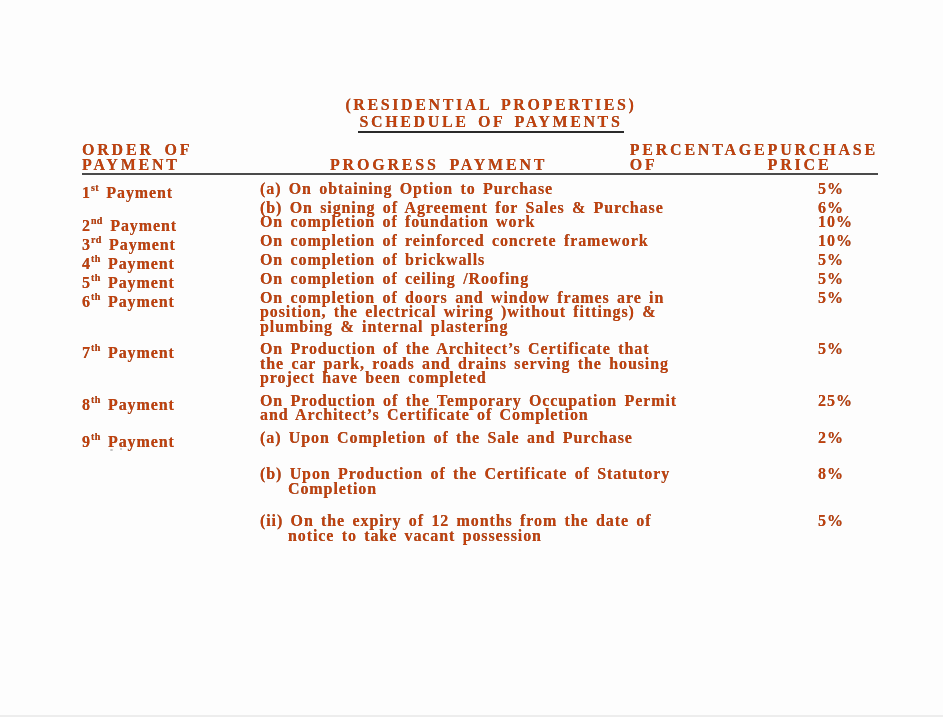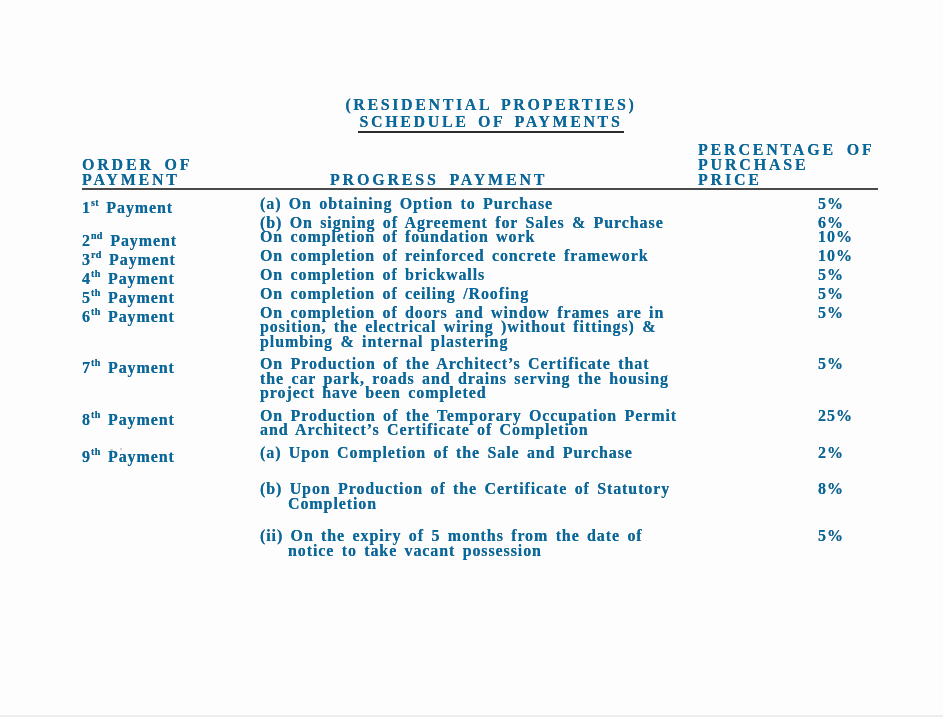--- a/index.html
+++ b/index.html
@@ -3,21 +3,21 @@
 <meta charset="utf-8">
 <style>
   html,body{margin:0;padding:0;background:#ffffff;}
   .page{
     position:relative;
     width:943px;height:717px;
     background:#fdfdfd;
     overflow:hidden;
     font-family:"Liberation Serif","DejaVu Serif",serif;
     font-weight:bold;
-    color:#0369a1;
+    color:#c2410c;
     text-shadow:0 0 0.5px rgba(25,25,25,0.6);
   }
   .content{position:absolute;left:82px;top:0;width:796px;}
 
   
   .title-block{padding-top:97px;text-align:center;padding-left:22px;}
   .doc-subtitle{font-size:16px;line-height:15px;letter-spacing:2.6px;word-spacing:3px;}
   .doc-title-wrap{margin-top:2px;line-height:15px;}
   .doc-title{
     display:inline-block;
@@ -31,21 +31,21 @@
     margin-top:9px;
     display:grid;
     grid-template-columns:178px 438px 180px;
     font-size:16px;line-height:15px;
     letter-spacing:2.8px;word-spacing:4px;
     border-bottom:2px solid #4a4a4a;
     padding-bottom:1px;
   }
   .h-col1{display:flex;flex-direction:column;justify-content:flex-end;}
   .h-col2{display:flex;align-items:flex-end;padding-left:70px;text-align:right;}
-  .h-col3{display:flex;flex-direction:column;justify-content:flex-end;}
+  .h-col3{display:flex;flex-direction:row;justify-content:flex-end;}
 
   
   .rows{margin-top:7px;font-size:16px;letter-spacing:0.9px;word-spacing:2.5px;}
   .payment-row + .payment-row{}
   .payment-row:nth-child(7),
   .payment-row:nth-child(8),
   .payment-row:nth-child(9){margin-top:8px;}
   .payment-item{
     display:grid;
     grid-template-columns:178px 460px 1fr;
@@ -194,21 +194,21 @@
             <div class="order-cell"></div>
             <div class="progress-cell">
               <div class="progress-line">(b) Upon Production of the Certificate of Statutory</div>
               <div class="progress-line hang">Completion</div>
             </div>
             <div class="percent-cell">8%</div>
           </div>
           <div class="payment-item">
             <div class="order-cell"></div>
             <div class="progress-cell">
-              <div class="progress-line">(ii) On the expiry of 5 months from the date of</div>
+              <div class="progress-line">(ii) On the expiry of 12 months from the date of</div>
               <div class="progress-line hang">notice to take vacant possession</div>
             </div>
             <div class="percent-cell">5%</div>
           </div>
         </div>
       </div>
   </div>
 
   <div class="speck speck-a"></div>
   <div class="speck speck-b"></div>

